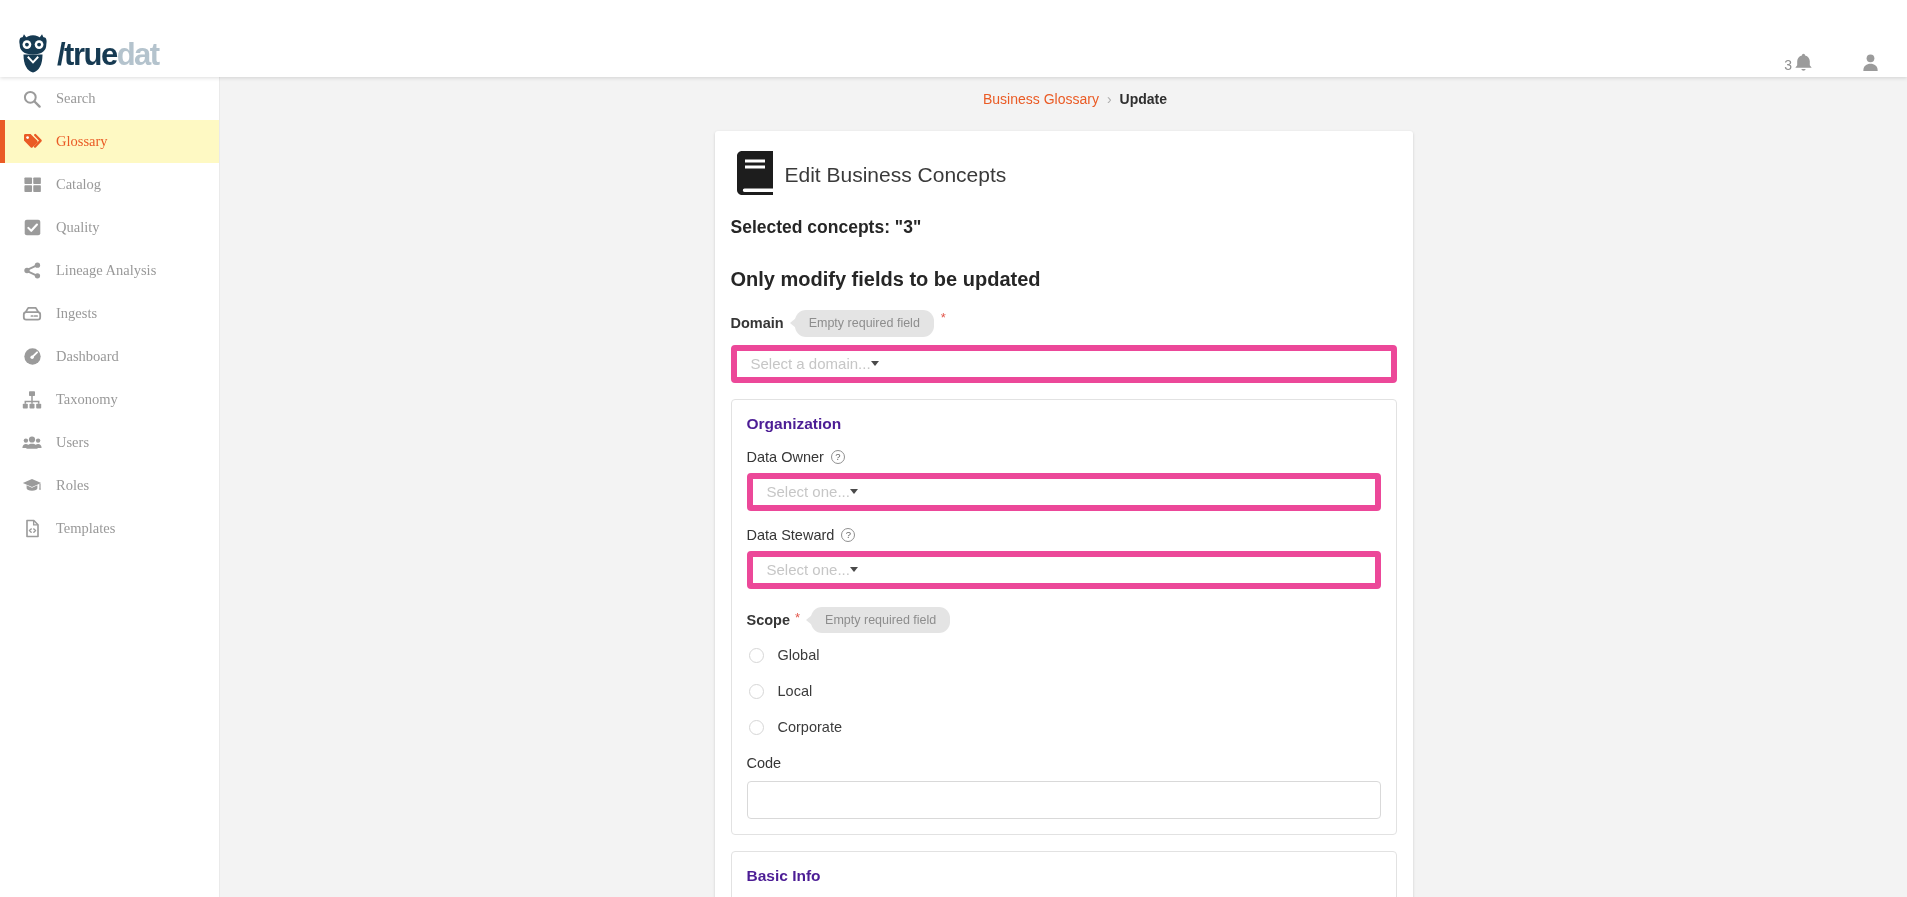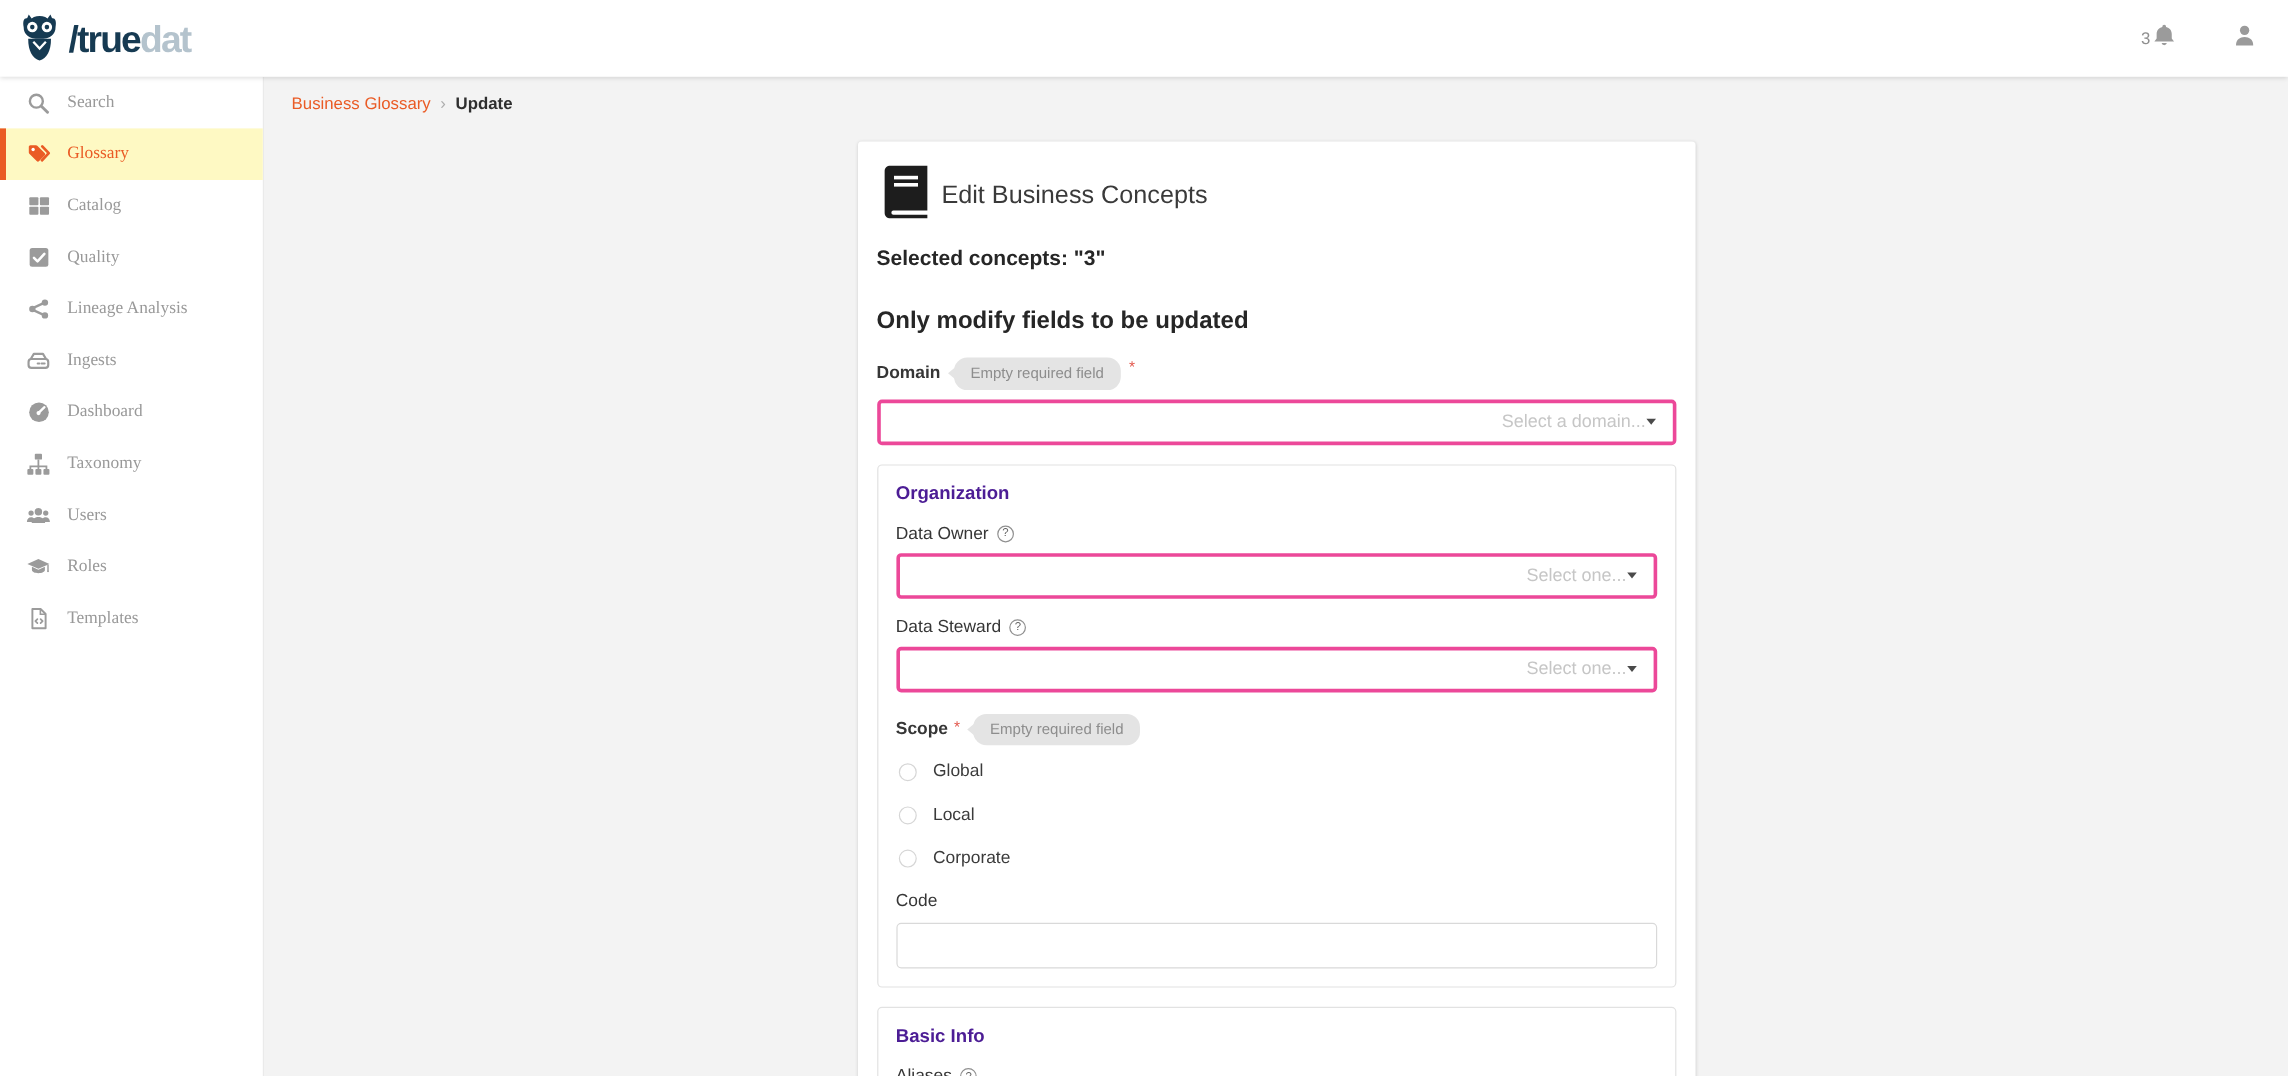--- a/index.html
+++ b/index.html
@@ -5,21 +5,21 @@
   * { box-sizing: border-box; }
   html,body { margin:0; padding:0; }
   body {
     width:1907px; height:897px; overflow:hidden;
     font-family:"Liberation Sans", sans-serif;
     background:#f3f3f3; color:#333;
   }
 
   
   .topbar {
-    height:64px; background:#fff; display:flex; align-items:center;
+    height:77px; background:#fff; display:flex; align-items:flex-end;
     justify-content:space-between; padding:0 22px 0 14px;
     position:relative; z-index:10; box-shadow:0 1px 4px rgba(0,0,0,.14);
   }
   .logo { display:flex; align-items:center; gap:5px; cursor:pointer; }
   .logo-text { font-size:31px; font-weight:bold; letter-spacing:-1.5px; color:#163a52; line-height:1; }
   .logo-text .lt2 { color:#b4c3cd; }
   .topbar-right { display:flex; align-items:center; gap:46px; padding-right:4px; }
   .notif { display:flex; align-items:center; gap:1px; cursor:pointer; }
   .notif-count { color:#8f8f8f; font-size:14px; }
 
@@ -31,21 +31,21 @@
   
   .nav-item {
     height:43px; display:flex; align-items:center; gap:14px;
     padding-left:22px; color:#999; font-size:14.5px; cursor:pointer;font-family:Liberation Serif, serif;
   }
   .nav-item .nicon { width:20px; height:20px; display:flex; align-items:center; justify-content:center; flex-shrink:0; }
   .nav-item svg { display:block; }
   .nav-item.active { background:#fef9c3; border-left:5px solid #ea5b25; padding-left:17px; color:#ea5b25; }
 
   
-  .breadcrumb { margin:14px 0 13px 23px; font-size:14px; height:18px; }
+  .breadcrumb { margin:14px 0 13px 23px; font-size:14px; height:18px;text-align:center; }
   .bc-link { color:#ea5b25; text-decoration:none; cursor:pointer; }
   .bc-sep { color:#adadad; margin:0 8px; }
   .bc-current { color:#2f2f2f; font-weight:bold; }
 
   
   .card {
     width:698px; margin:22px auto 0; background:#fff; border-radius:3px;
     box-shadow:0 1px 3px rgba(0,0,0,.16); padding:16px 16px 60px;
   }
   .card-header { display:flex; align-items:center; gap:12px; padding:4px 6px 12px; }
@@ -66,22 +66,22 @@
     content:""; position:absolute; left:-5px; top:8px;
     border:5px solid transparent; border-left:none; border-right:6px solid #e4e4e4;
   }
   .help {
     display:inline-flex; align-items:center; justify-content:center;
     width:14px; height:14px; border:1.3px solid #909090; border-radius:50%;
     font-size:9.5px; color:#5f5f5f; margin-left:7px; cursor:pointer; flex-shrink:0;
   }
 
   .select {
-    height:38px; border:3px solid #ec4899; border-radius:4px; background:#fff;
-    display:flex; align-items:center; justify-content:flex-end;
+    height:38px; border:6px solid #ec4899; border-radius:4px; background:#fff;
+    display:flex; align-items:center; justify-content:flex-start;
     padding:0 14px; cursor:pointer;
   }
   .select .ph { color:#c6c6c6; font-size:15px; }
   .caret {
     width:0; height:0; flex-shrink:0;
     border-left:4.5px solid transparent; border-right:4.5px solid transparent;
     border-top:5.5px solid #4a4a4a;
   }
   .select.domain { margin-bottom:16px; }
 

